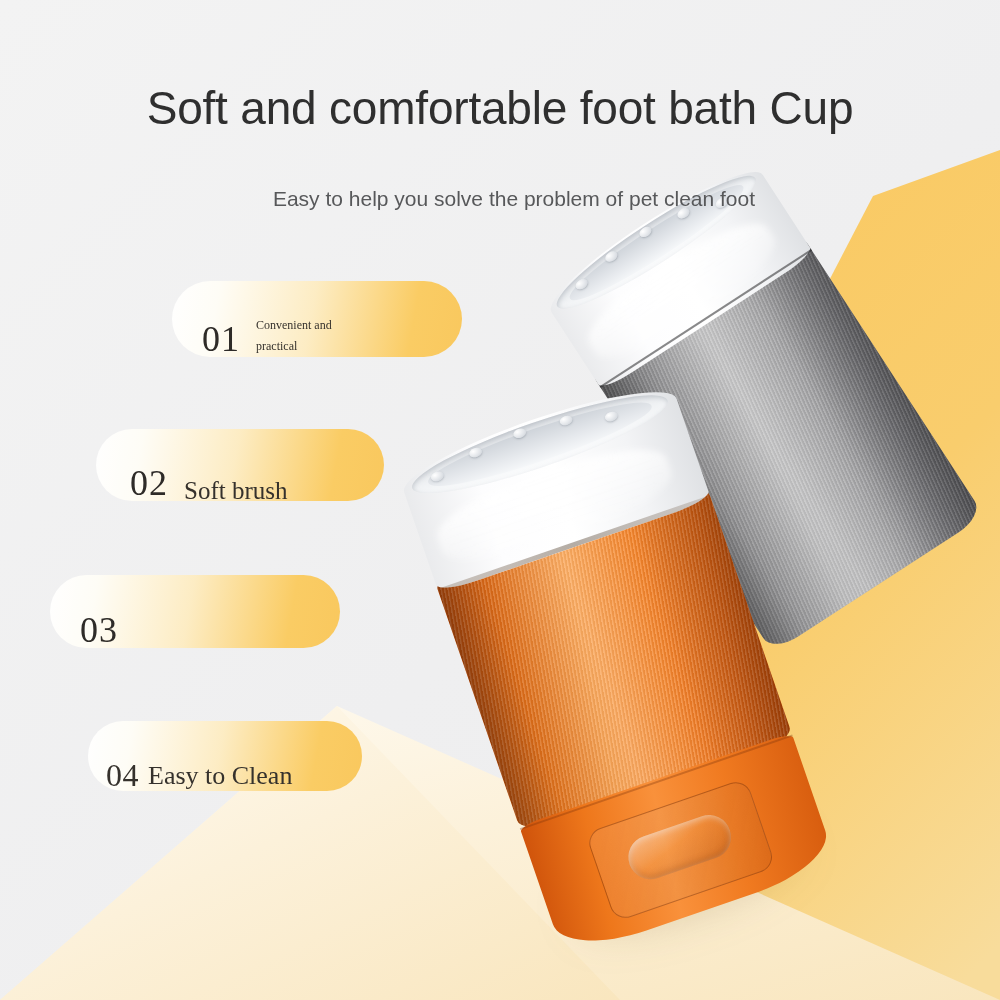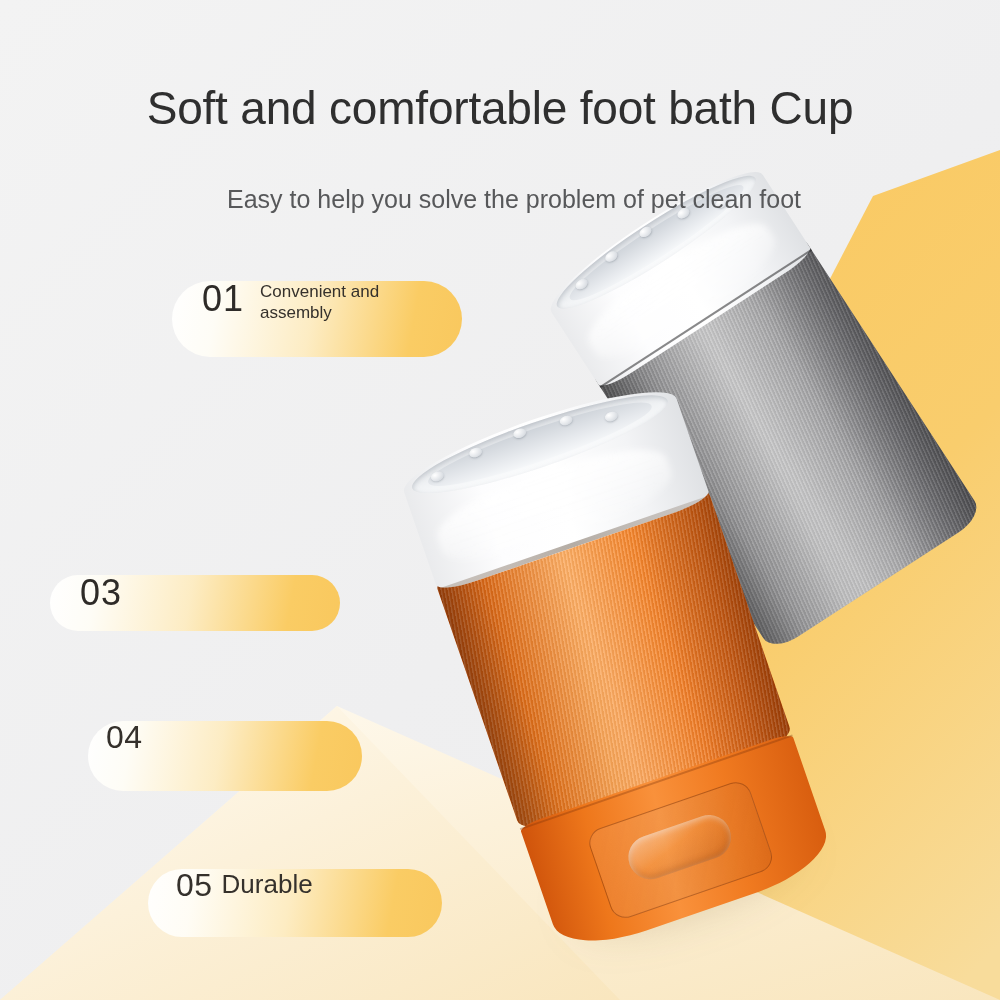--- a/index.html
+++ b/index.html
@@ -40,70 +40,71 @@
     color: #2f2f2f;
     letter-spacing: -0.2px;
     white-space: nowrap;
     z-index: 40;
   }
   .subtitle {
     position: absolute;
     left: 16px; right: 0;
     top: 184px;
     text-align: center;
-    font-size: 25px;
+    font-size: 21px;
     line-height: 30px;
     font-weight: 400;
     color: #57585a;
     z-index: 40;
     padding-left: 16px;
   }
   .subtitle-shift { position: relative; left: -2px; }
 
   
   .pill {
     position: absolute;
     display: flex;
-    align-items: flex-start;
+    align-items: flex-end;
     box-sizing: border-box;
     border-radius: 999px;
     z-index: 45;
     background: linear-gradient(
         100deg,
         rgba(255,255,255,0.97) 0%,
         rgba(255,253,246,0.96) 16%,
         rgba(253,236,194,0.97) 48%,
         rgba(250,204,100,1) 82%,
         rgba(249,200,94,1) 100%);
+    font-family: Liberation Serif, serif;
   }
   .pill .num {
     font-size: 36px;
     font-weight: 400;
     color: #2e2b28;
     letter-spacing: 1px;
     line-height: 1;
     flex: 0 0 auto;
   }
   .pill .lbl {
-    font-size: 17px;
+    font-size: 12px;
     line-height: 21px;
     color: #35312c;
     font-weight: 400;
     flex: 0 0 auto;
   }
   .pill.flat .num {
     font-size: 32px;
     letter-spacing: 0.5px;
     color: #35312c;
   }
   .pill.flat .lbl { font-size: 26px; line-height: 30px; }
 
   #pill-1 { left: 172px;  top: 281px; width: 290px; height: 76px; padding: 0 0 0 30px; gap: 16px; }
   #pill-2 { left: 96px;   top: 429px; width: 288px; height: 72px; padding: 0 0 0 34px; gap: 16px; }
-  #pill-3 { left: 50px;   top: 575px; width: 290px; height: 56px; padding: 0 0 0 30px; gap: 16px; }
+  #pill-3 { left: 50px;   top: 575px; width: 290px; height: 73px; padding: 0 0 0 30px; gap: 16px; }
   #pill-4 { left: 88px;   top: 721px; width: 274px; height: 70px; padding: 0 0 0 18px; gap: 9px; }
   #pill-5 { left: 148px;  top: 869px; width: 294px; height: 68px; padding: 0 0 0 28px; gap: 9px; }
 
   
   .cup {
     position: absolute;
     z-index: 20;
   }
   .cup .body-wrap {
     position: relative;
@@ -312,31 +313,32 @@
 
   <div class="title">Soft and comfortable foot bath Cup</div>
   <div class="subtitle">
     <span class="subtitle-shift">Easy to help you solve the problem of pet clean foot</span>
   </div>
 
   <div class="pill" id="pill-1">
     <span class="num">01</span>
     <span class="lbl">
       <span>Convenient and</span><br>
-      <span>assembly</span>
+      <span>practical</span>
     </span>
   </div>
 
+  <div class="pill" id="pill-2">
+    <span class="num">02</span>
+    <span class="lbl" style="font-size:25px;">Soft brush</span>
+  </div>
 
   <div class="pill" id="pill-3">
     <span class="num">03</span>
   </div>
 
   <div class="pill flat" id="pill-4">
     <span class="num">04</span>
-  </div>
-
-  <div class="pill flat" id="pill-5">
-    <span class="num">05</span>
-    <span class="lbl">Durable</span>
-  </div>
+    <span class="lbl">Easy to Clean</span>
+  </div>
+
 
 </div>
 
 </body></html>

